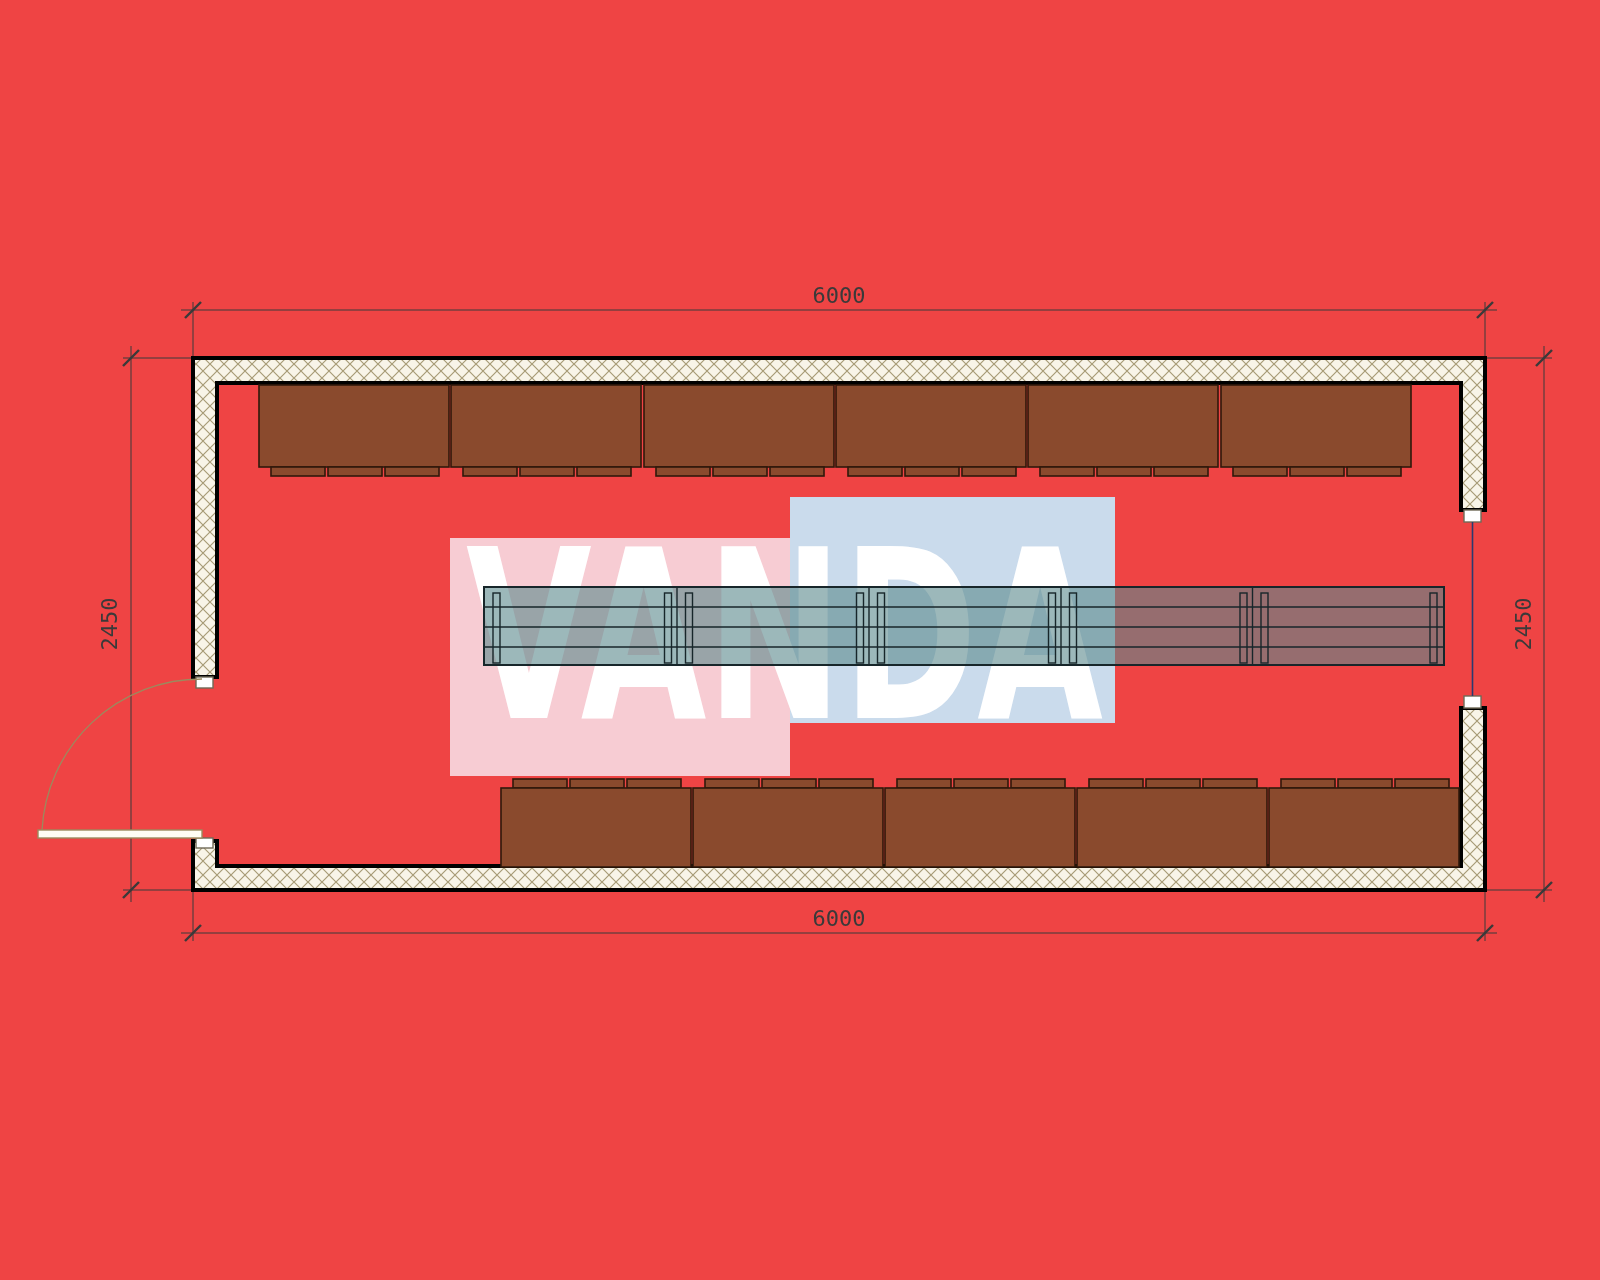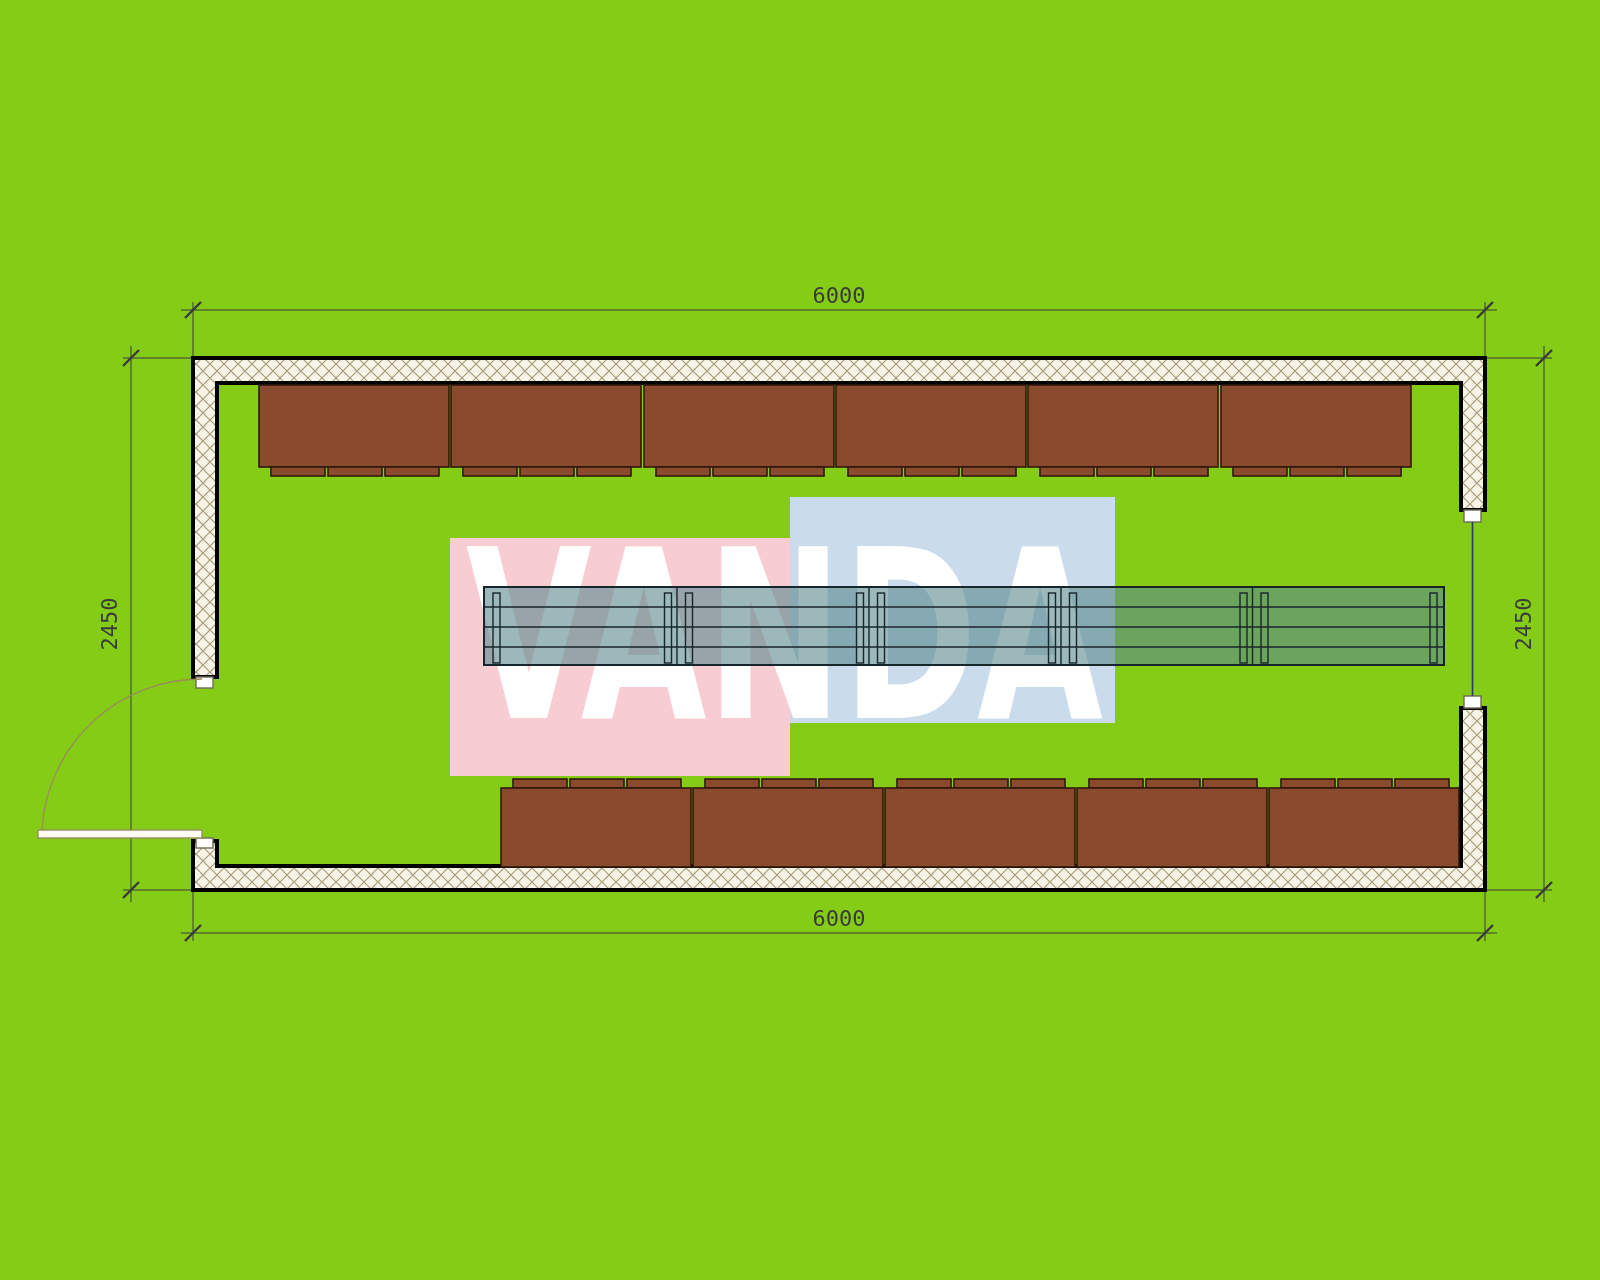--- a/index.html
+++ b/index.html
@@ -1,16 +1,16 @@
 <!DOCTYPE html>
 <html style="--wall-border: #000000; --hatch-bg: #f8f4e8; --hatch-line: #a79b76; --bench: #8a4a2d; --bench-border: #30180b; --table-fill: rgba(90,137,140,0.6); --table-border: #17262a; --dimension: #3a3a3a; --door: #9c8a5e; --glazing: #2a3a70; --wm-pink: #f7ccd3; --wm-blue: #cadbec; --wm-text: #ffffff;"><head>
 <meta charset="utf-8">
 <style>
   html,body{margin:0;padding:0;background:#ffffff;}
-  .page{width:1600px;height:1280px;background:#84cc16;overflow:hidden;}
+  .page{width:1600px;height:1280px;background:#ef4444;overflow:hidden;}
   svg{display:block;}
   .wall{fill:url(#hatch);stroke:var(--wall-border);stroke-width:4;stroke-linejoin:miter;}
   .dim{stroke:var(--dimension);stroke-width:1;fill:none;}
   .tick{stroke:var(--dimension);stroke-width:2.4;}
   .dimtext{font-family:"DejaVu Sans Mono","Liberation Mono",monospace;font-size:22px;fill:var(--dimension);}
   .bench{fill:var(--bench);stroke:var(--bench-border);stroke-width:1.6;}
   .table-fill{fill:var(--table-fill);stroke:none;}
   .table-line{stroke:var(--table-border);stroke-width:1.4;fill:none;}
   .table-outline{stroke:var(--table-border);stroke-width:2;fill:none;}
   .leg{fill:none;stroke:var(--table-border);stroke-width:1.4;}

